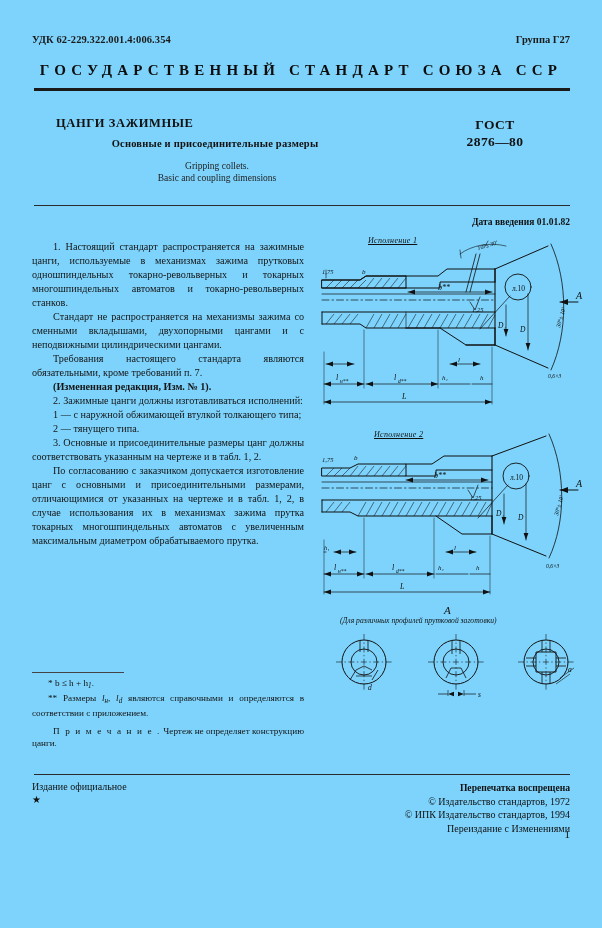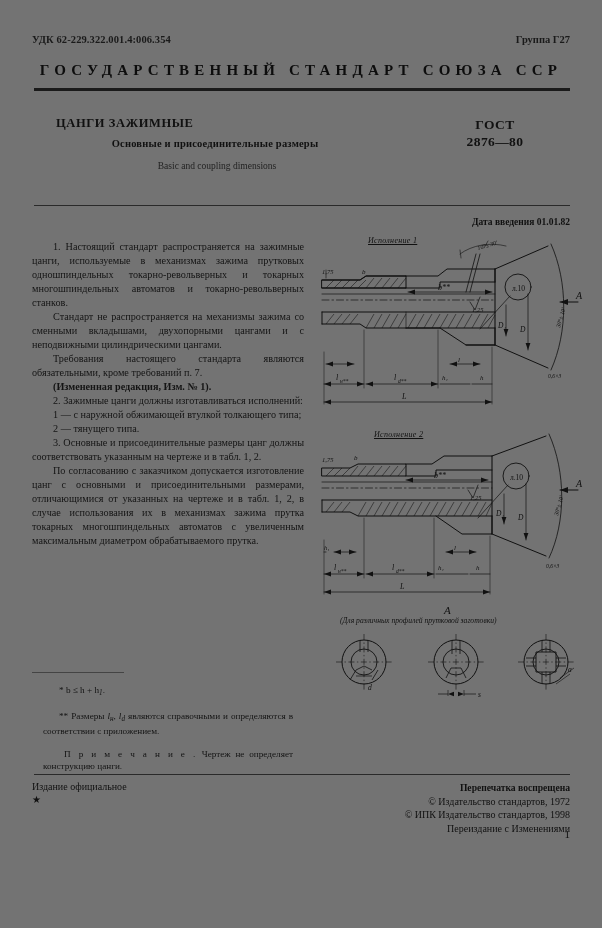--- a/index.html
+++ b/index.html
@@ -13,21 +13,21 @@
     font-family: "Liberation Serif", "DejaVu Serif", serif;
     color: #111111;
     position: relative;
     overflow: hidden;
   }
   .page {
     position: absolute;
     left: 0; top: 0;
     width: 602px;
     height: 928px;
-    background: #737373;
+    background: #7dd3fc;
   }
 
   
   .udk-row {
     position: absolute;
     left: 32px; top: 34px;
     width: 538px;
     display: flex;
     justify-content: space-between;
     align-items: baseline;
@@ -154,21 +154,21 @@
     line-height: 12.2px;
     text-align: justify;
     color: #141414;
   }
   .footnotes .fn-rule {
     width: 92px;
     height: 1px;
     background: #444;
     margin: 0 0 4px 0;
   }
-  .footnotes p { margin: 11px; text-indent: 16px; }
+  .footnotes p { margin: 0; text-indent: 16px; }
   .footnotes .note { text-indent: 21px; margin-top: 6px; }
   .footnotes .spaced { letter-spacing: 1.6px; }
   em.it { font-style: italic; }
   .sub { font-size: 7.2px; vertical-align: -.25em; font-style: italic; }
 
   
   .footer-left {
     position: absolute;
     left: 32px; top: 781px;
     font-size: 10px;
@@ -234,20 +234,21 @@
     <span class="udk">УДК 62-229.322.001.4:006.354</span>
     <span class="group">Группа Г27</span>
   </div>
 
   <div class="gosstandart">ГОСУДАРСТВЕННЫЙ СТАНДАРТ СОЮЗА ССР</div>
   <div class="rule-thick"></div>
 
   <div class="title-main">ЦАНГИ ЗАЖИМНЫЕ</div>
   <div class="title-sub">Основные и присоединительные размеры</div>
   <div class="title-en">
+    <div>Gripping collets.</div>
     <div>Basic and coupling dimensions</div>
   </div>
   <div class="gost-box">
     <div>ГОСТ</div>
     <div>2876—80</div>
   </div>
 
   <div class="rule-thin"></div>
 
   <div class="intro-date">
@@ -580,18 +581,18 @@
     </div>
   </div>
 
   <div class="rule-bottom"></div>
 
   <div class="footer-left">Издание официальное</div>
   <div class="footer-star">★</div>
   <div class="footer-right">
     <div class="rep">Перепечатка воспрещена</div>
     <div>© Издательство стандартов, 1972</div>
-    <div>© ИПК Издательство стандартов, 1998</div>
+    <div>© ИПК Издательство стандартов, 1994</div>
     <div>Переиздание с Изменениями</div>
   </div>
   <div class="page-num">1</div>
 
 </div>
 
 </body></html>

